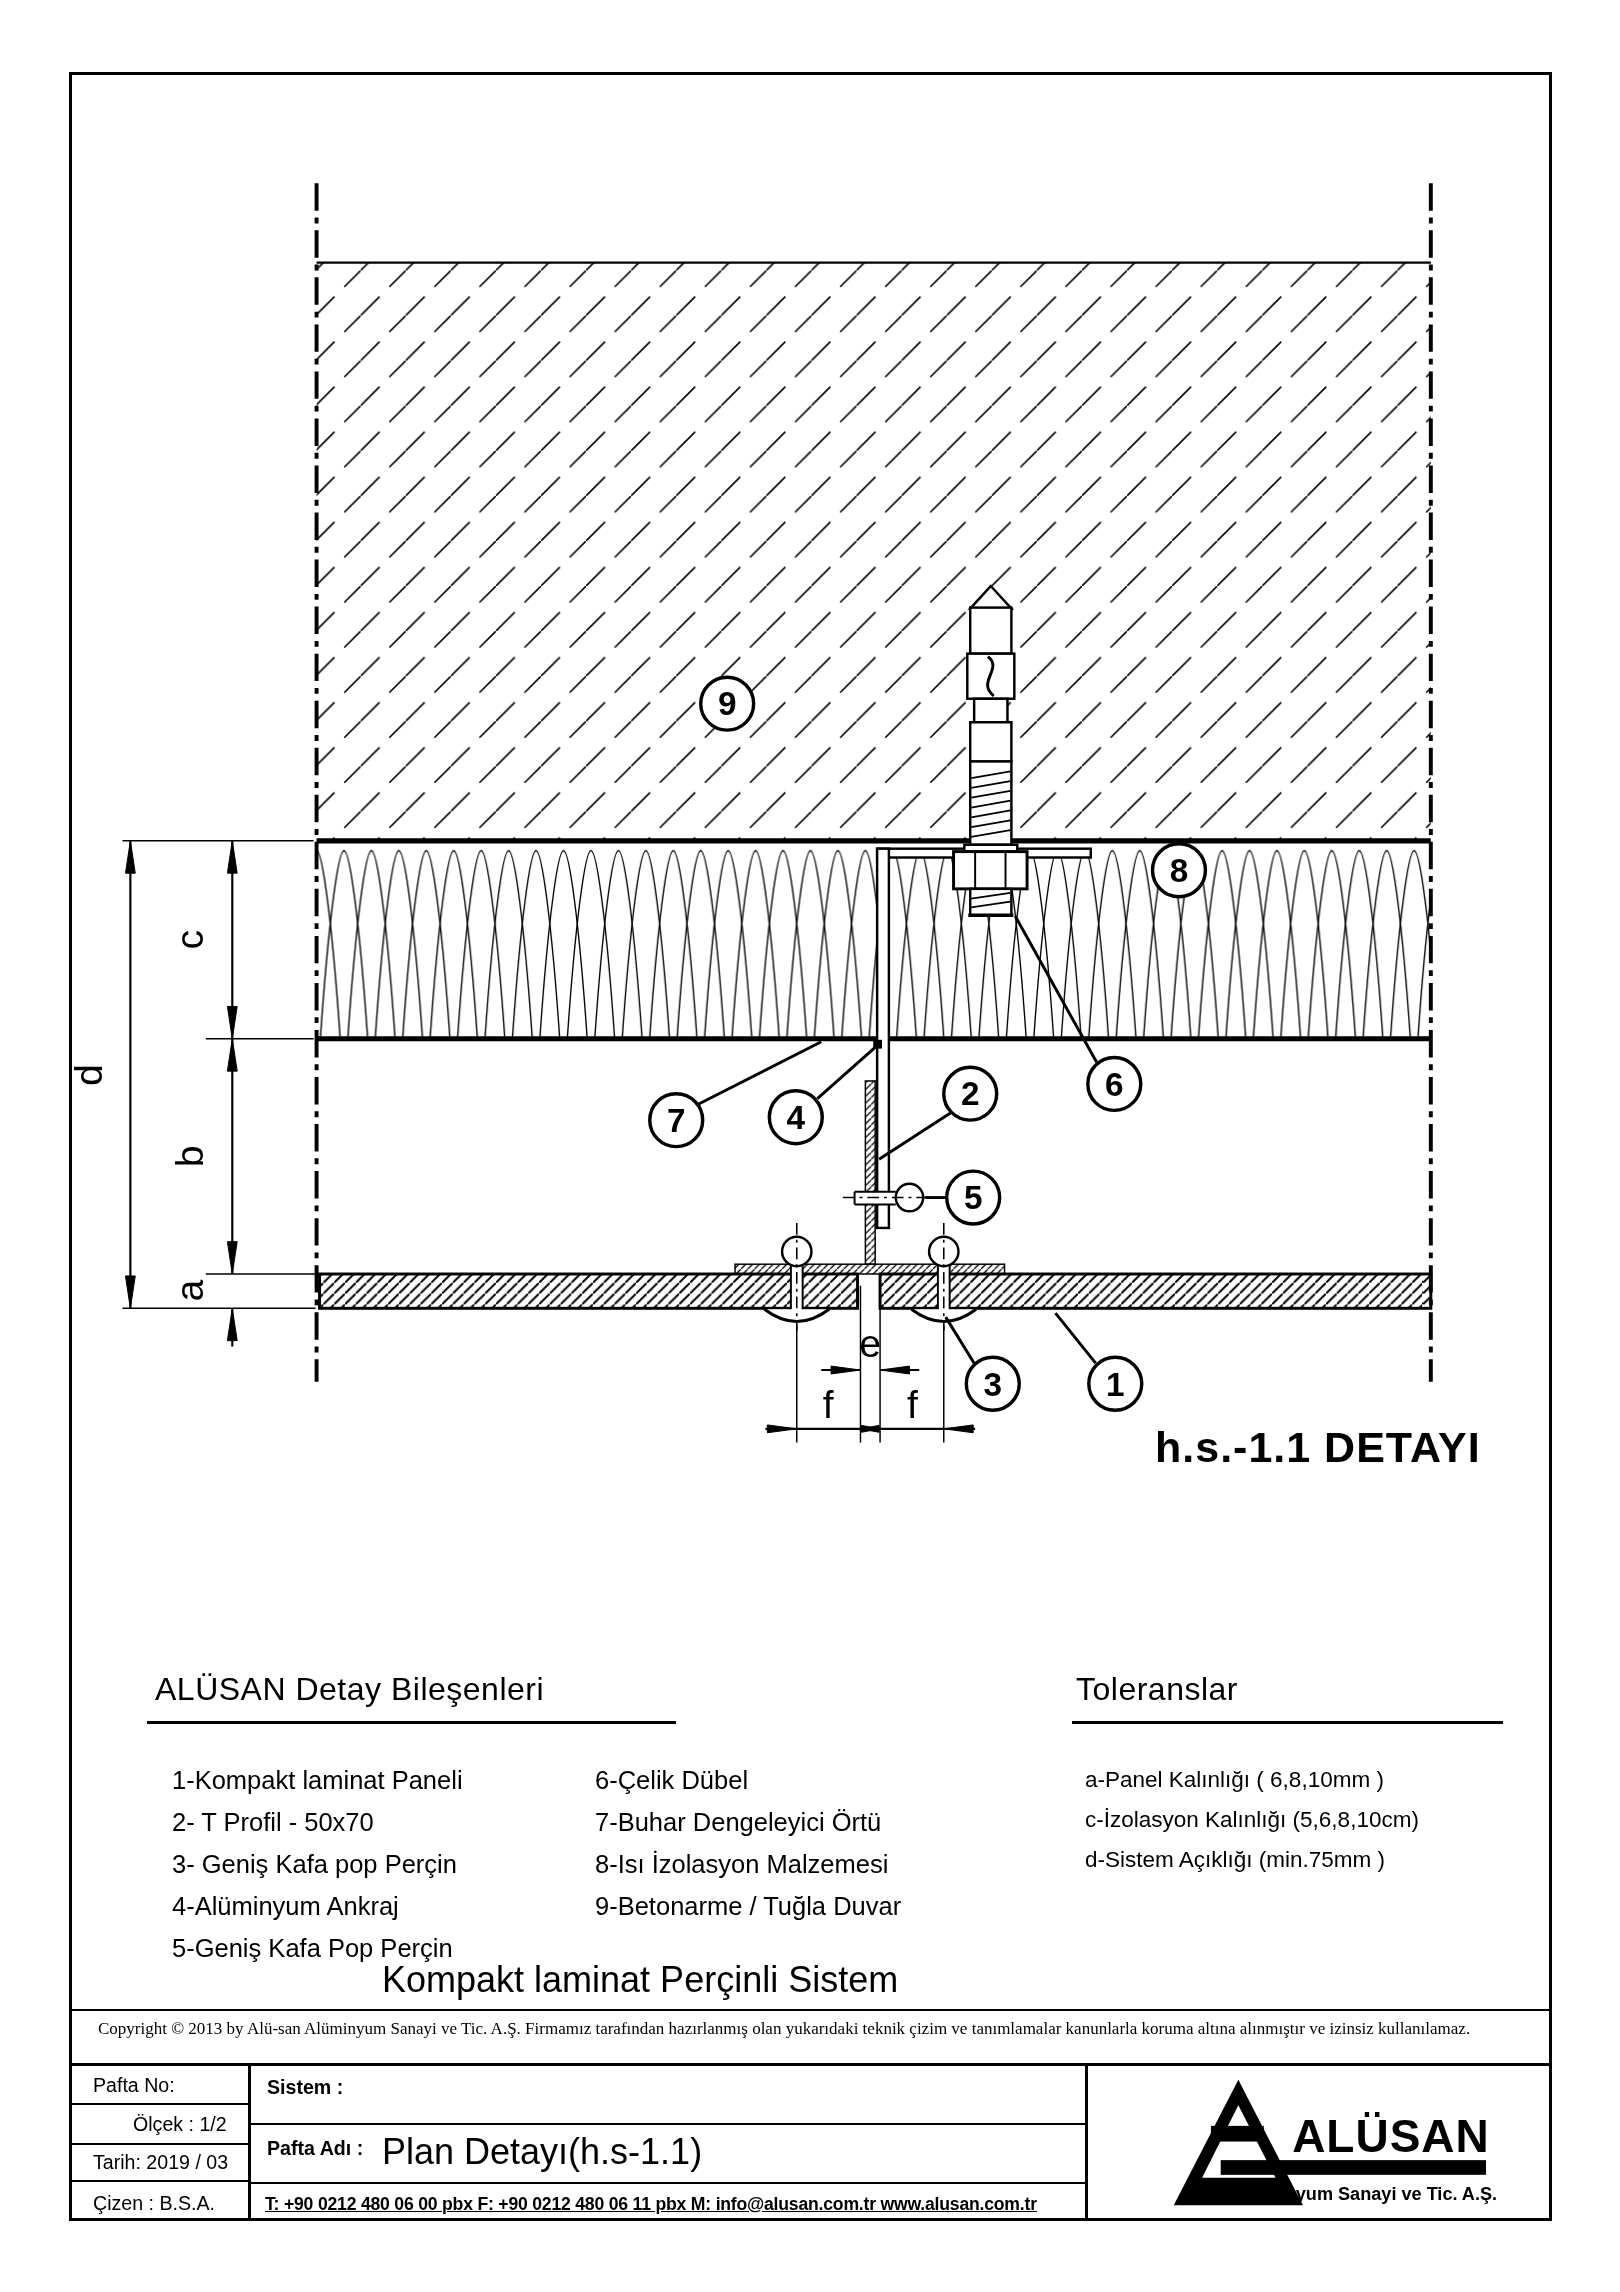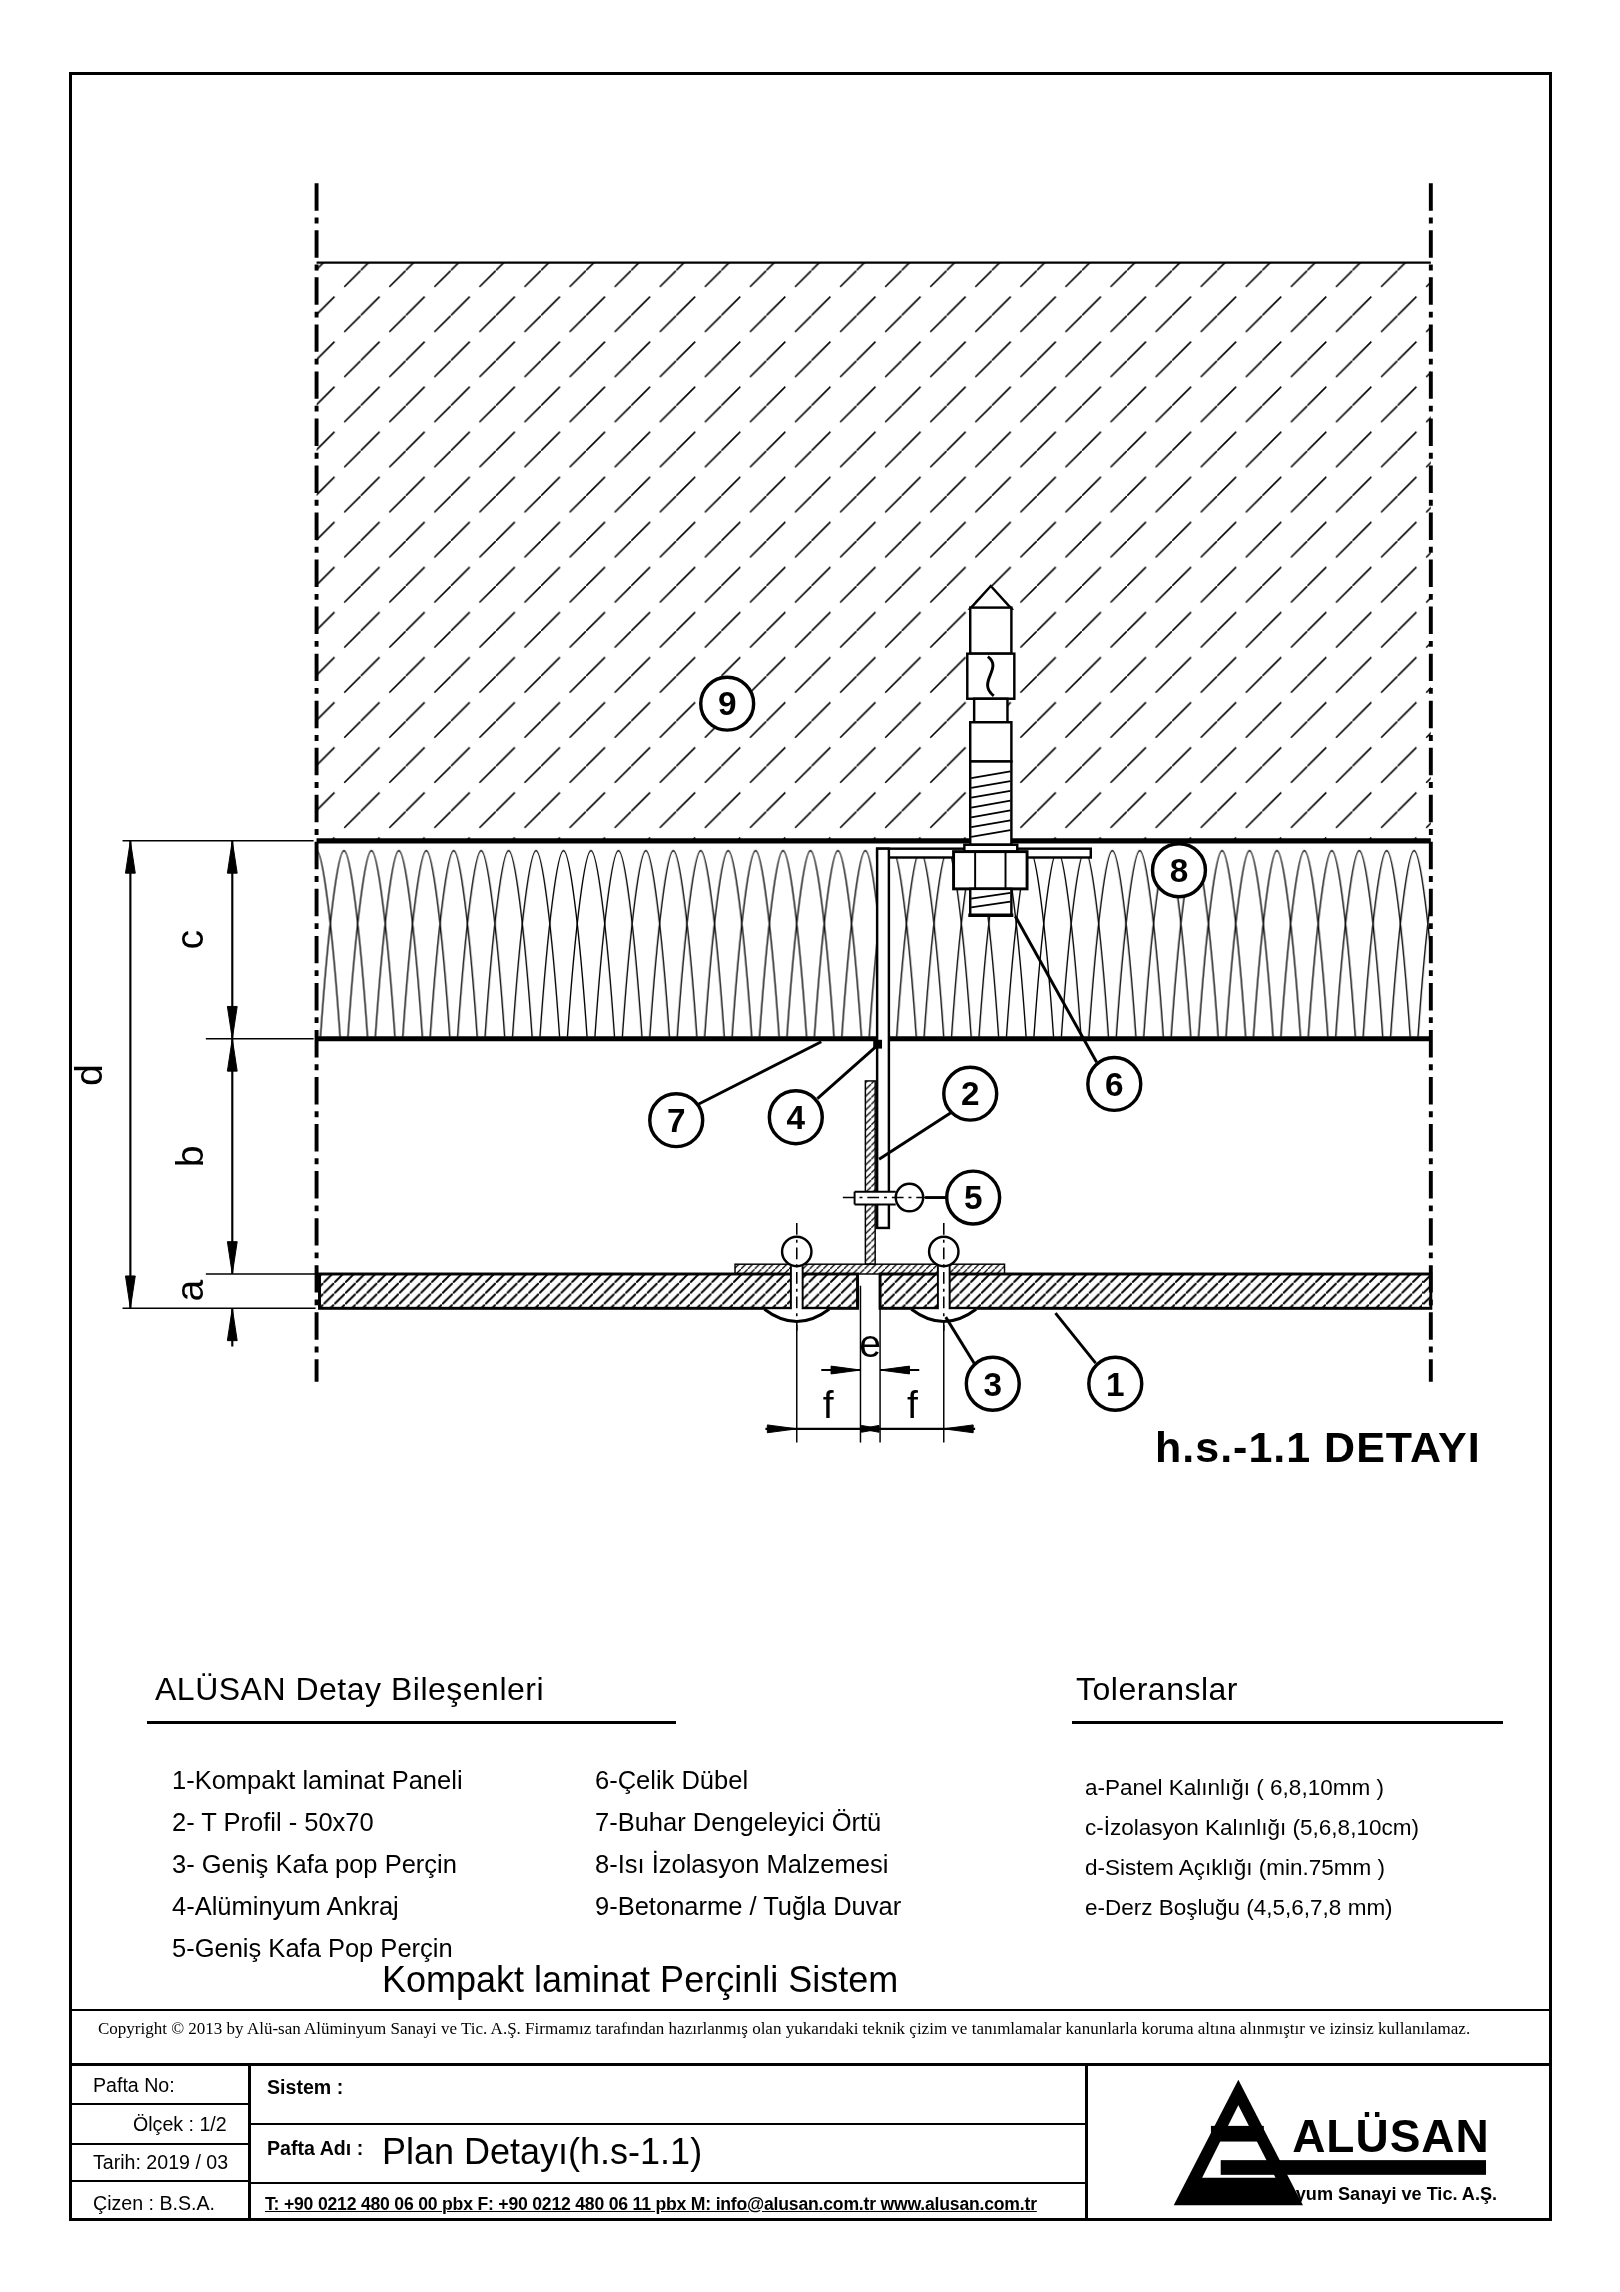--- a/index.html
+++ b/index.html
@@ -233,25 +233,24 @@
 <div class="abs" style="left:595px; top:1759px;">
   <div class="list-item">6-Çelik Dübel</div>
   <div class="list-item">7-Buhar Dengeleyici Örtü</div>
   <div class="list-item">8-Isı İzolasyon Malzemesi</div>
   <div class="list-item">9-Betonarme / Tuğla Duvar</div>
 </div>
 
 <div class="abs heading" style="left:1076px; top:1671px;">Toleranslar</div>
 <div class="hline" style="left:1072px; top:1721px; width:431px; height:2.9px;"></div>
 
-<div class="abs" style="left:1085px; top:1760px;margin-top:8px;">
+<div class="abs" style="left:1085px; top:1760px;">
   <div class="tol-item">a-Panel Kalınlığı ( 6,8,10mm )</div>
   <div class="tol-item">c-İzolasyon Kalınlığı (5,6,8,10cm)</div>
   <div class="tol-item">d-Sistem Açıklığı (min.75mm )</div>
-  <div class="tol-item">e-Derz Boşluğu (4,5,6,7,8 mm)</div>
 </div>
 
 <div class="hline" style="left:69px; top:2009px; width:1483px; height:2px;"></div>
 <div class="abs copyright" style="left:98px; top:2019px;">Copyright © 2013 by Alü-san Alüminyum Sanayi ve Tic. A.Ş.   Firmamız tarafından hazırlanmış olan yukarıdaki teknik çizim ve tanımlamalar kanunlarla koruma altına alınmıştır ve izinsiz kullanılamaz.</div>
 
 <div class="hline" style="left:69px; top:2063px; width:1483px; height:2.9px;"></div>
 <div class="vline" style="left:248px; top:2063px; width:2.9px; height:158px;"></div>
 <div class="vline" style="left:1085px; top:2063px; width:2.9px; height:158px;"></div>
 
 <div class="hline" style="left:69px; top:2103px; width:182px; height:2px;"></div>

